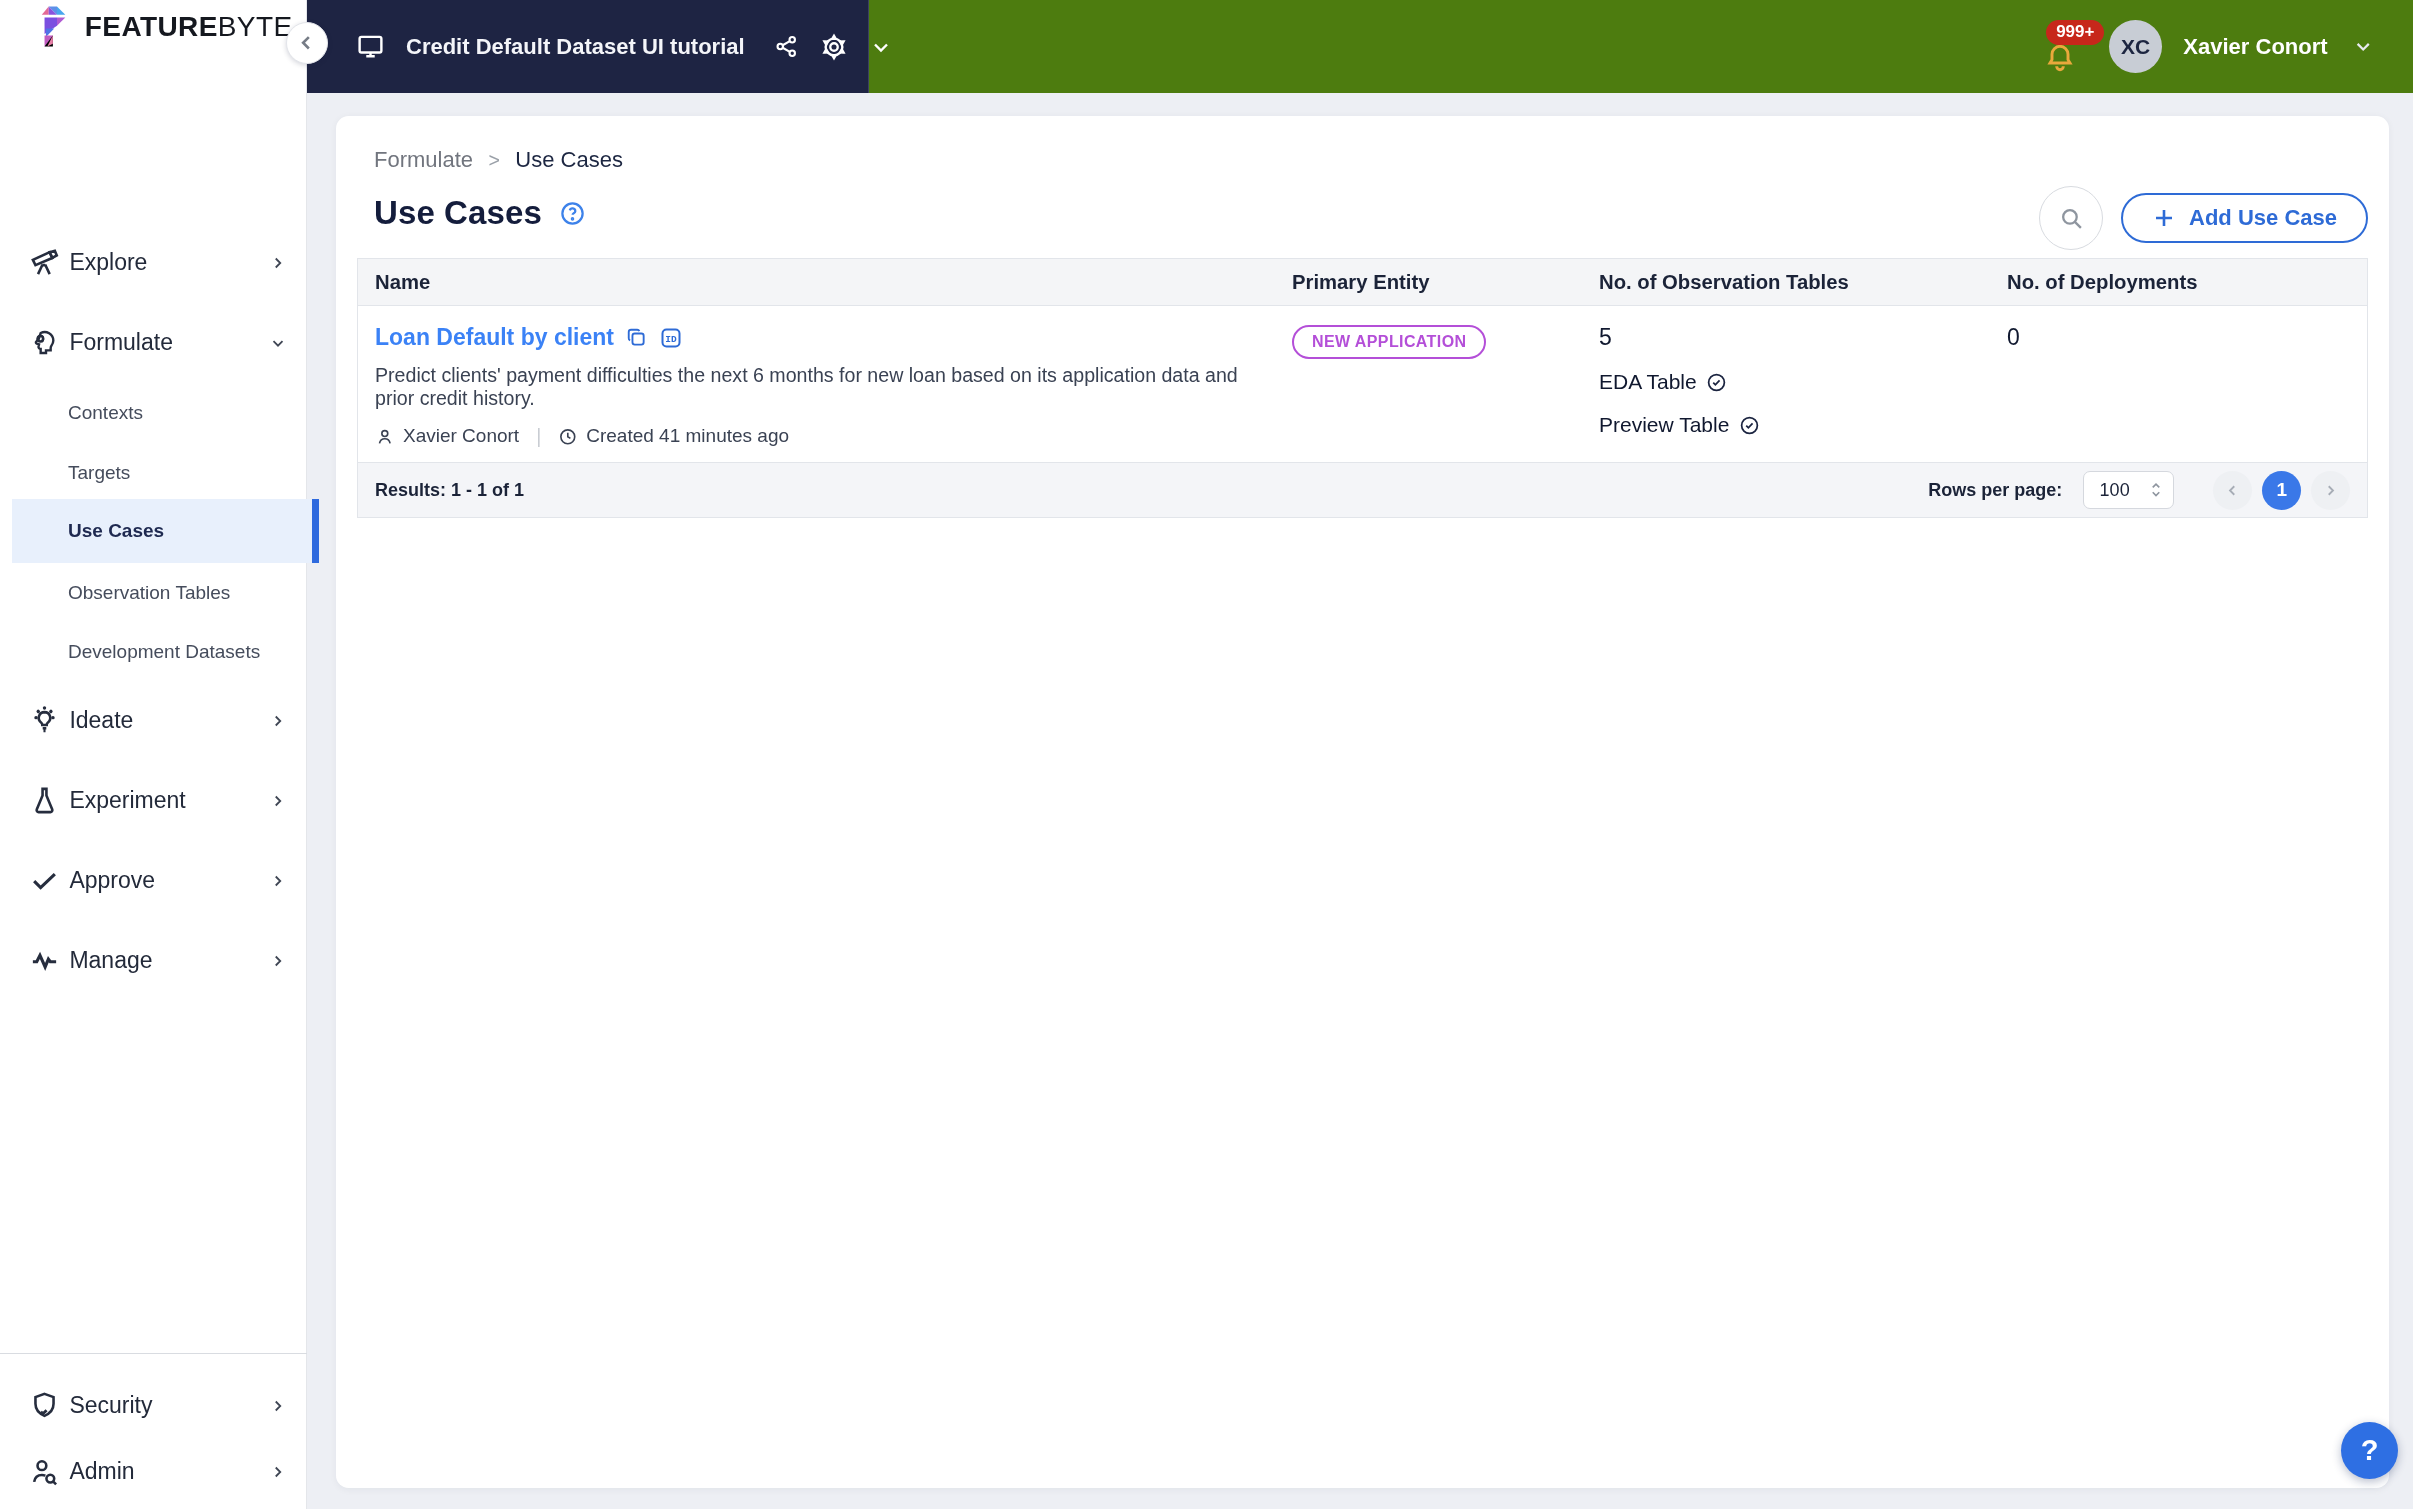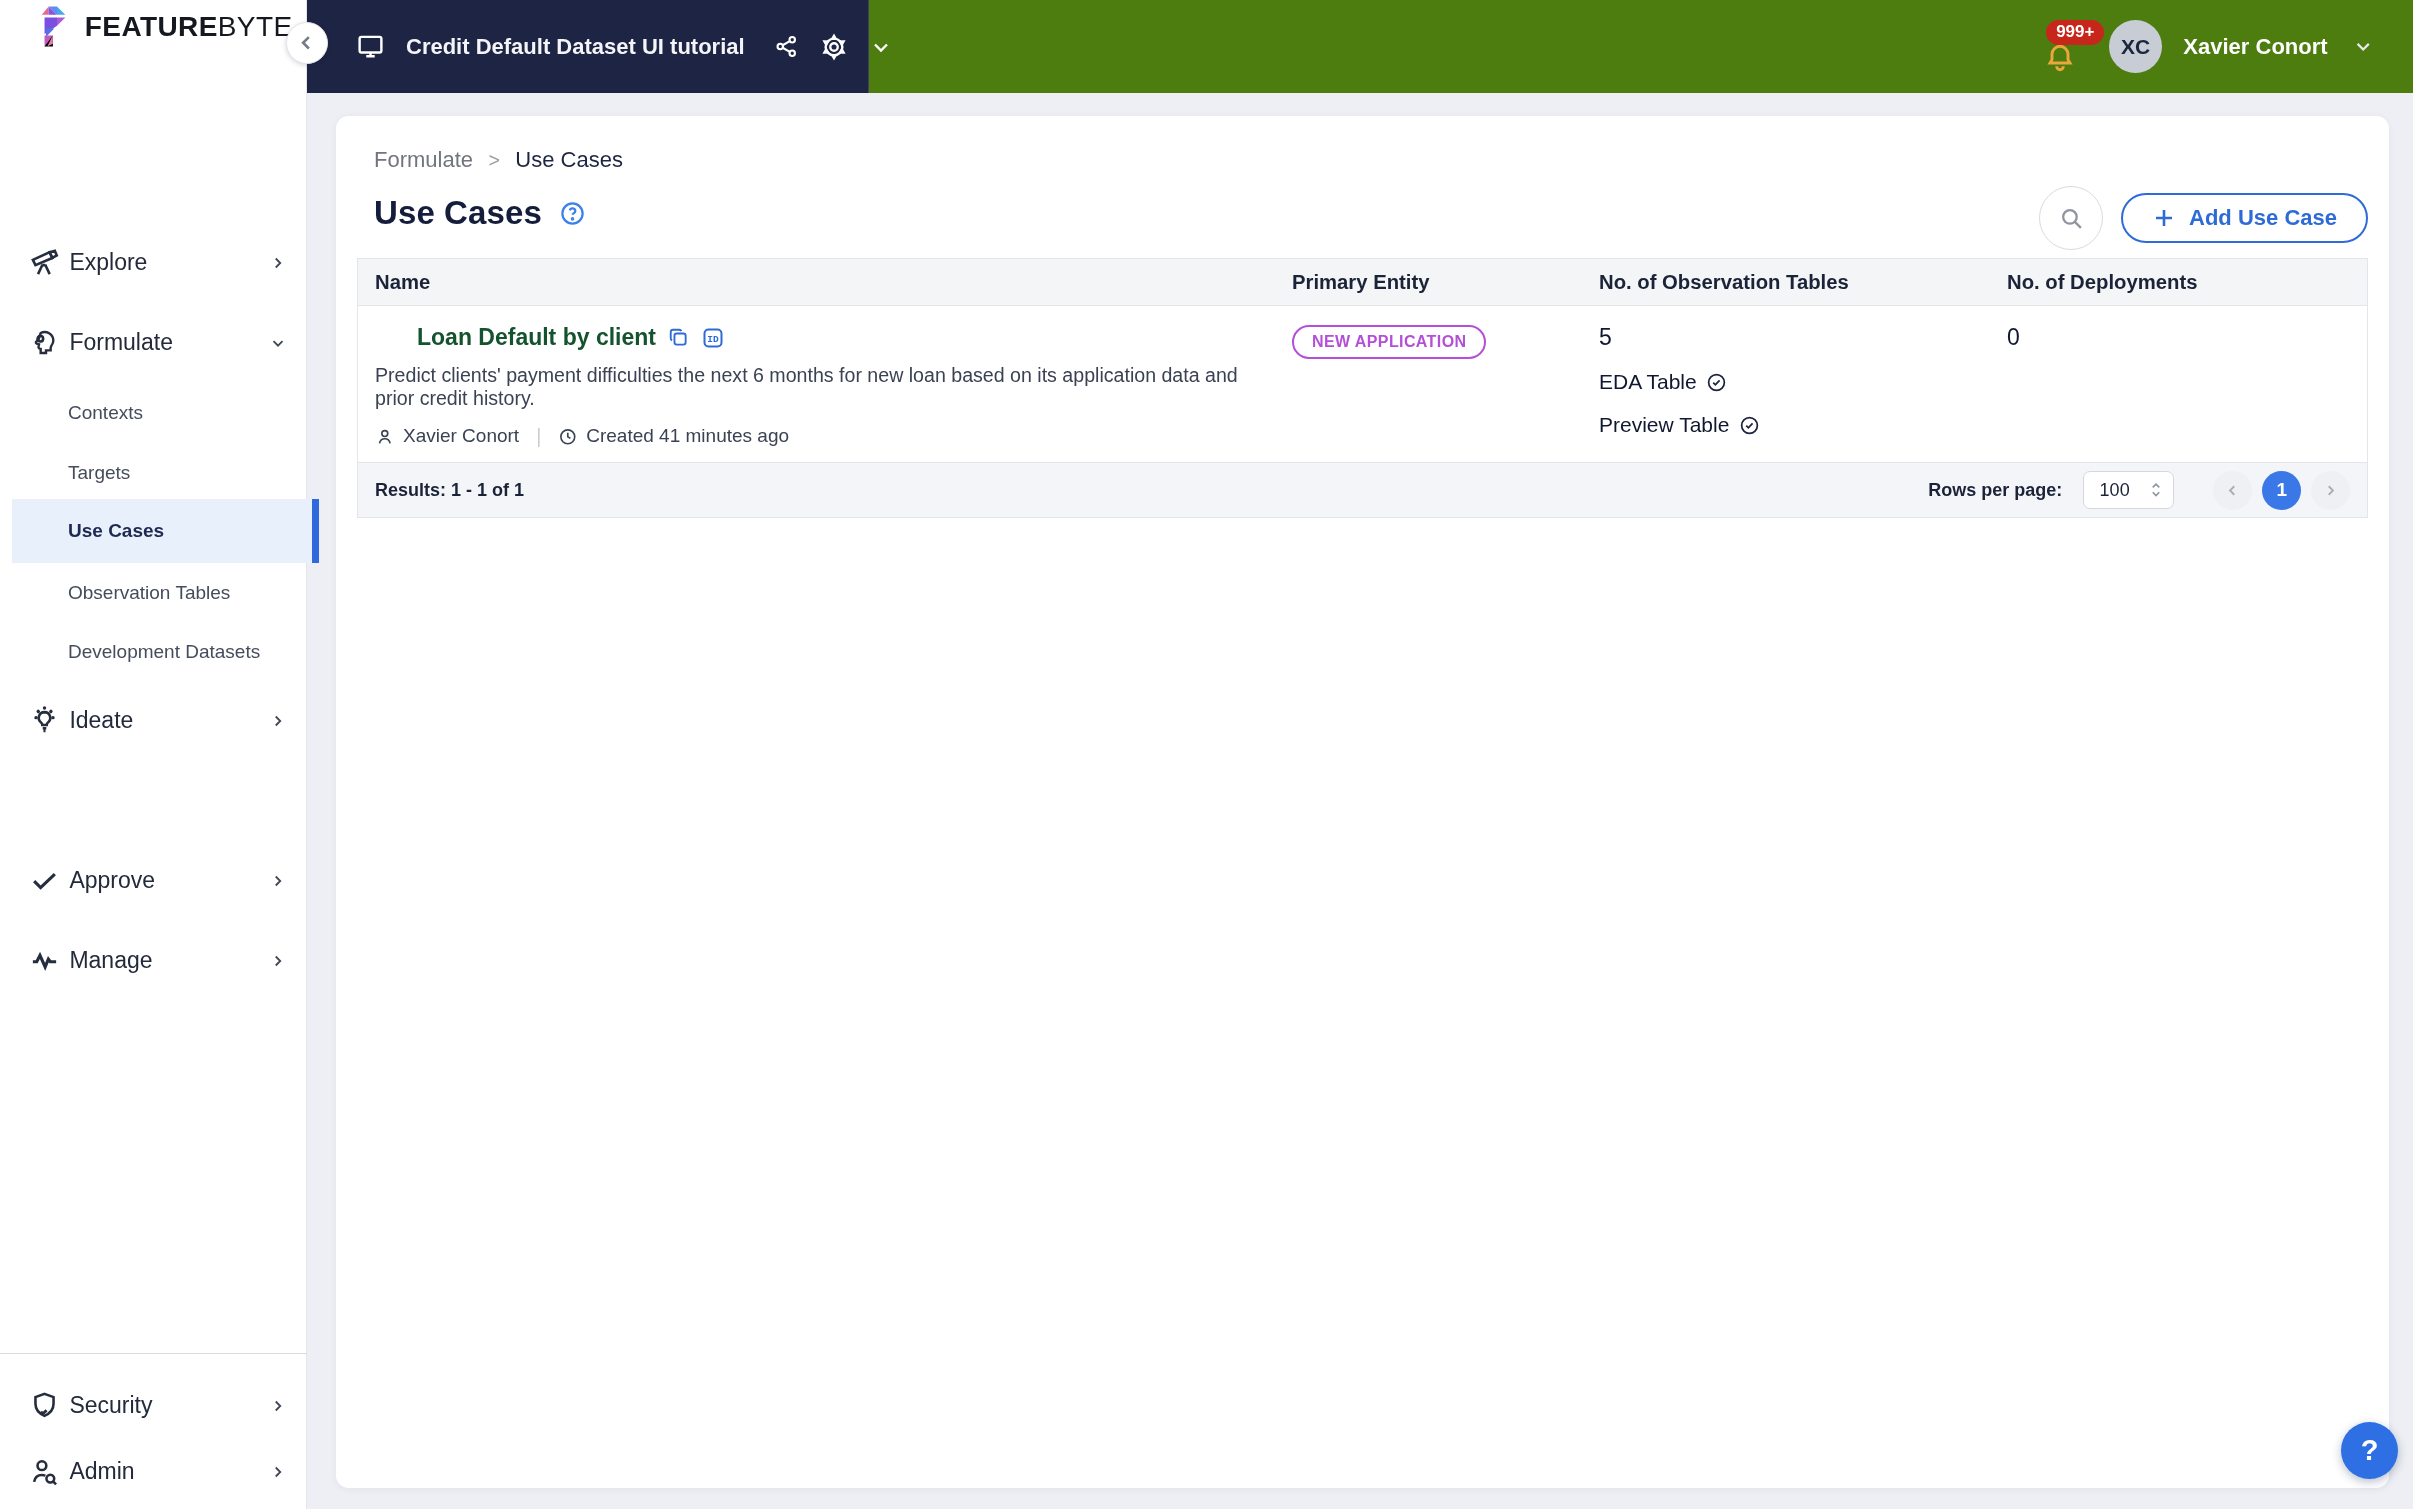--- a/index.html
+++ b/index.html
@@ -65,21 +65,21 @@
     display:flex; align-items:center; gap:12.6px; padding:0 29px; font-size:22px; font-weight:700; cursor:pointer; }
 
   
   .table { position:absolute; left:21px; top:142px; width:2011px; border:0.7px solid #e2e5ea; }
   .tgrid { display:grid; grid-template-columns:917px 307px 408px auto; }
   .thead { background:#f4f5f7; border-bottom:0.7px solid #e2e5ea; height:47px; align-items:center; }
   .th { font-size:20.3px; font-weight:700; color:#1b2338; padding-left:17px; }
   .trow { background:#fff; height:156px; }
   .cell { padding:18px 17px 0 17px; }
   .row-name-line { display:flex; align-items:center; gap:11.2px; }
-  .row-name { font-size:23px; font-weight:700; color:#14532d;margin-left:42px; }
+  .row-name { font-size:23px; font-weight:700; color:#3b82f6; }
   .mini-icon { color:#2e6bd6; cursor:pointer; }
   .row-desc { margin-top:12.6px; font-size:19.6px; line-height:23px; color:#3a4253; max-width:890px; }
   .row-meta { margin-top:15.4px; display:flex; align-items:center; font-size:19px; color:#3a4253; }
   .row-meta .micon { color:#3a4253; margin-right:8.4px; display:flex; }
   .meta-sep { color:#c9cdd3; margin:0 17px; font-size:19.6px; }
   .badge-pe { display:inline-block; border:2.1px solid #b44fd8; color:#b44fd8; font-size:16px; font-weight:700;
     letter-spacing:0.4px; border-radius:700px; padding:5.6px 18px; margin-top:1.4px; }
   .count-num { font-size:23px; color:#10182f; }
   .obs-line { display:flex; align-items:center; gap:9.8px; margin-top:19px; font-size:21px; color:#10182f; }
   .check-circle { color:#1b2440; }
@@ -223,20 +223,33 @@
         </svg>
     </span>
     <span class="nlabel">Ideate</span>
     <span class="nchev">
         <svg width="18" height="18" viewBox="0 0 24 24" fill="none" stroke="currentColor" stroke-width="2.4">
           <path d="M9 6l6 6-6 6"></path>
         </svg>
       </span>
   </div>
 
+  <div class="nav-item" style="top:769px">
+    <span class="nico">
+      <svg width="31" height="31" viewBox="0 0 24 24" fill="none" stroke="currentColor" stroke-width="2">
+          <path d="M9.5 3h5M10.5 3v5.2L6 19a1.5 1.5 0 0 0 1.4 2h9.2A1.5 1.5 0 0 0 18 19L13.5 8.2V3"></path>
+        </svg>
+    </span>
+    <span class="nlabel">Experiment</span>
+    <span class="nchev">
+        <svg width="18" height="18" viewBox="0 0 24 24" fill="none" stroke="currentColor" stroke-width="2.4">
+          <path d="M9 6l6 6-6 6"></path>
+        </svg>
+      </span>
+  </div>
 
   <div class="nav-item" style="top:849px">
     <span class="nico">
       <svg width="31" height="31" viewBox="0 0 24 24" fill="none" stroke="currentColor" stroke-width="2.4">
           <path d="M4 12.5l5 5L20 7"></path>
         </svg>
     </span>
     <span class="nlabel">Approve</span>
     <span class="nchev">
         <svg width="18" height="18" viewBox="0 0 24 24" fill="none" stroke="currentColor" stroke-width="2.4">

